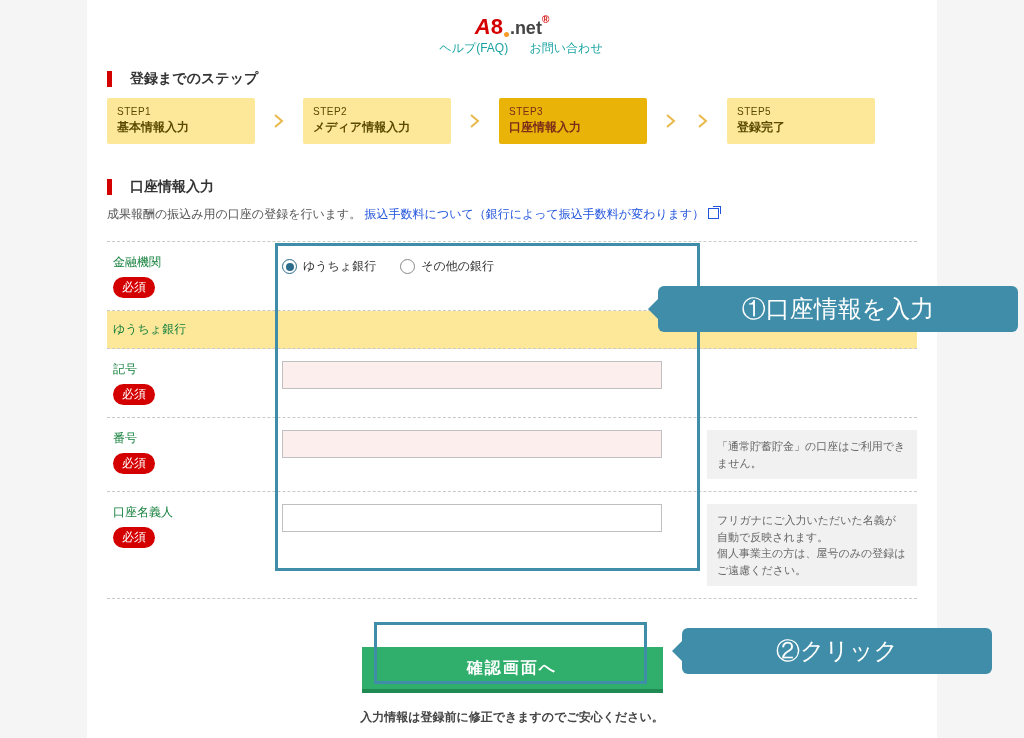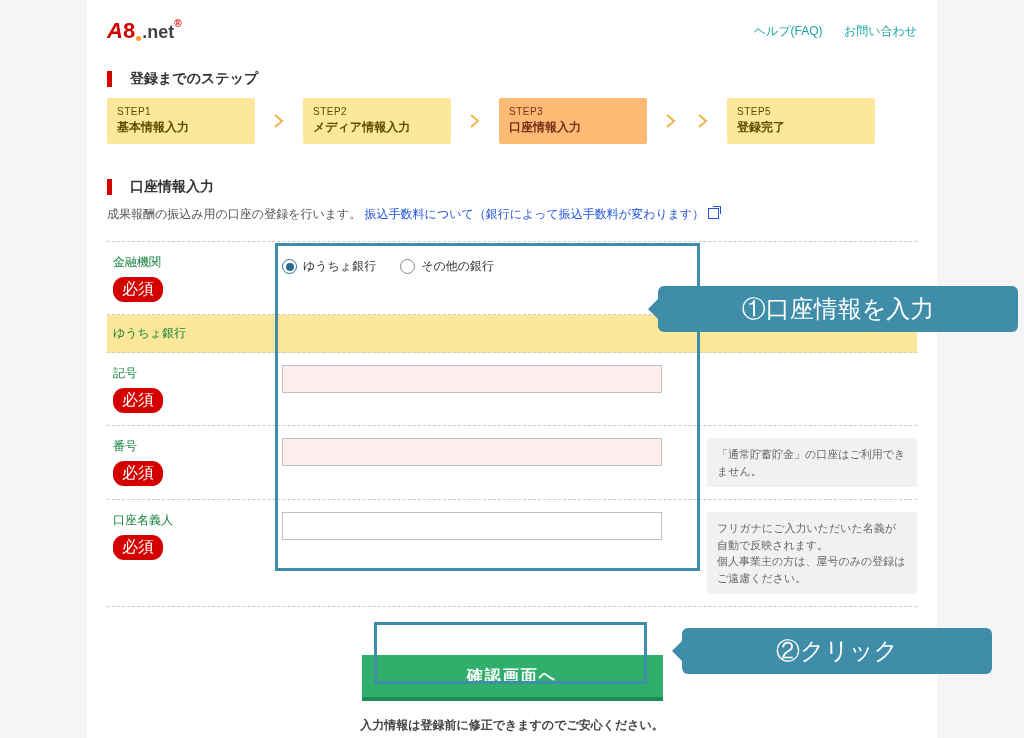--- a/index.html
+++ b/index.html
@@ -5,60 +5,60 @@
   * { box-sizing: border-box; margin: 0; padding: 0; }
   html, body { font-family: "Hiragino Kaku Gothic ProN", "Meiryo", sans-serif; background: #f0f0f0; }
   .page {
     width: 1024px; height: 738px; margin: 0 auto; background: #f5f5f5; position: relative; overflow: hidden;
   }
   .sheet {
     width: 850px; margin: 0 auto; background: #fff; min-height: 738px; padding: 14px 20px 40px;
   }
 
   
-  .header { display: flex; justify-content: space-between; align-items: center; height: 34px; }
+  .header { display: flex; justify-content: space-between; align-items: center; height: 34px; flex-direction: column; }
   .logo { font-weight: bold; font-size: 22px; }
   .logo .a  { color:#d40000; font-style: italic; }
   .logo .eight { color:#d40000; }
   .logo .dot { display:inline-block; width:5px; height:5px; border-radius:50%; background:#f79c2a; vertical-align: middle; margin:0 1px; position: relative; top:6px; }
   .logo .net { color:#444; font-size:18px; }
   .logo sup { color:#d40000; font-size:10px; vertical-align: top; }
   .top-links { font-size: 12px; color:#1aa2a2; }
   .top-links a { color:#1aa2a2; text-decoration: none; margin-left: 18px; cursor: pointer; }
 
   
   .sec-title { display:flex; align-items:center; margin: 22px 0 10px; font-size: 14px; font-weight: bold; color:#333;gap:12px; }
   .sec-title .bar { width:5px; height:16px; background:#d40000; margin-right:6px; }
 
   
   .steps { display:flex; align-items:stretch; gap:16px; }
   .step {
     flex: 0 0 148px; height: 46px; padding: 6px 10px;
     background:#fde89a; border-radius:2px; font-size:11px; color:#5a4a00;
     display:flex; flex-direction:column; justify-content:center;
   }
-  .step.active { background:#fdba74; color:#7a2d1a; }
+  .step.active { background:#eab308; color:#7a2d1a; }
   .step .lab { font-size:10px; letter-spacing: .5px; }
   .step .txt { font-size:12px; font-weight:bold; margin-top:2px; }
   .chev { width:16px; display:flex; align-items:center; justify-content:center; }
   .chev svg { width:10px; height:14px; }
 
   
   .desc { font-size:12px; color:#555; margin-top:6px; }
   .desc a { color:#2255dd; text-decoration:none; }
 
   .form-table { width:100%; margin-top:18px; }
   .form-row { display:flex; align-items:flex-start; padding:12px 0; border-bottom:1px dashed #c9c9c9; }
   .form-row.first { border-top:1px dashed #c9c9c9; }
   .form-row.yellow { background:#fde89a; border-bottom:1px dashed #c9c9c9; padding:10px 0; }
 
   .left { flex:0 0 175px; padding-left:6px; }
   .row-label { font-size:12px; color:#15803d; }
   .badge {
-    display:inline-block; background:#d40000; color:#fff; font-size:16px;
+    display:inline-block; background:#d40000; color:#fff; font-size:12px;
     padding:2px 9px; border-radius:11px; margin-top:6px;
   }
   .mid { flex:1; padding-right:16px; }
   .right { flex:0 0 210px; font-size:11px; color:#666; background:#f1f1f1; padding:8px 10px; line-height:1.5; }
   .right.empty { background:transparent; }
 
   .radio-group { display:flex; gap:24px; font-size:12px; color:#333; padding-top:4px; }
   .radio { display:flex; align-items:center; gap:6px; cursor:pointer; }
   .radio .circ { width:15px; height:15px; border-radius:50%; border:1.5px solid #888; display:flex; align-items:center; justify-content:center; }
   .radio.checked .circ { border-color:#2b6b8c; }

